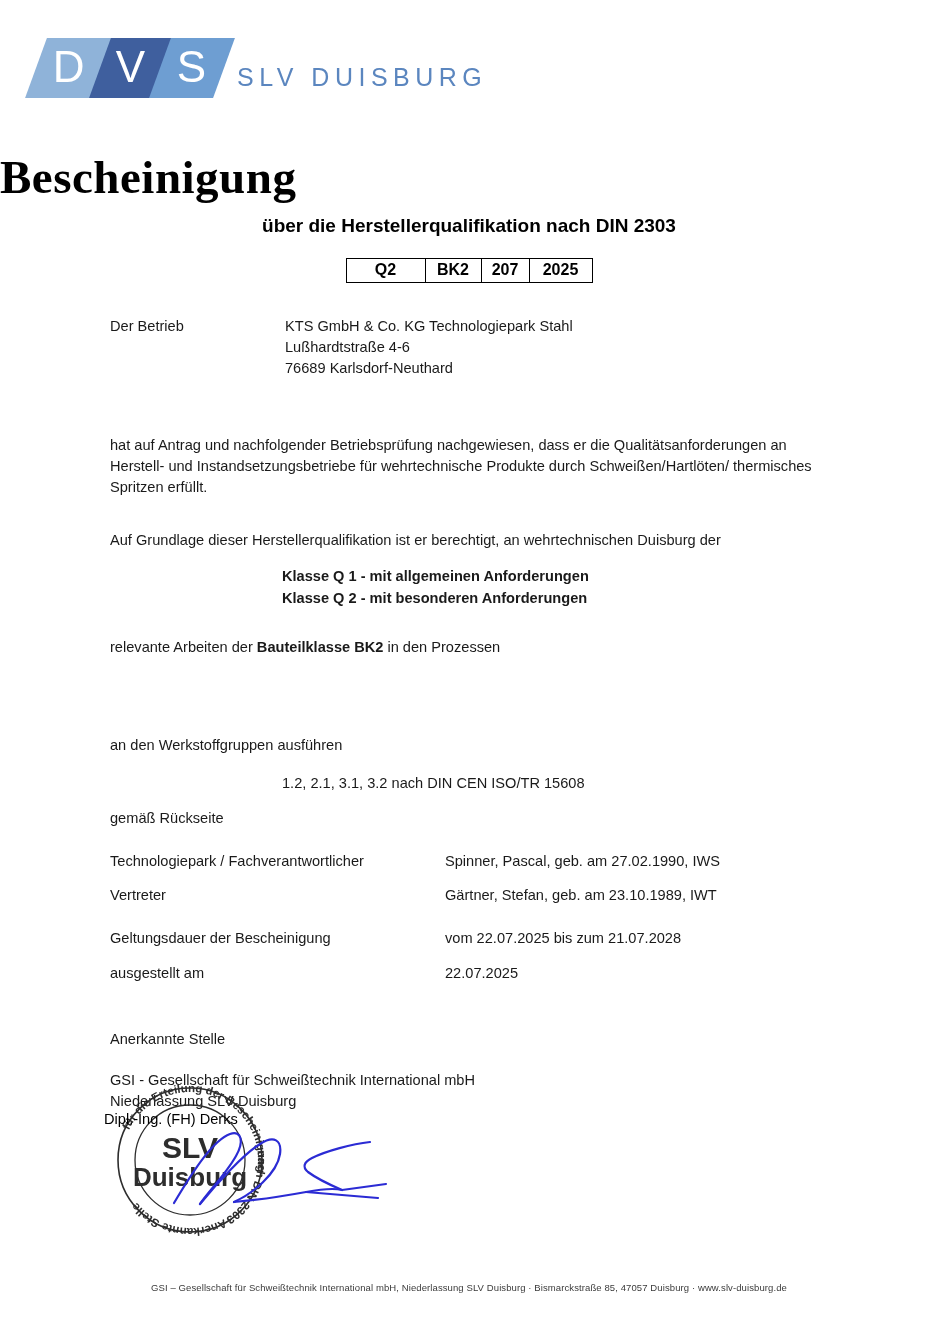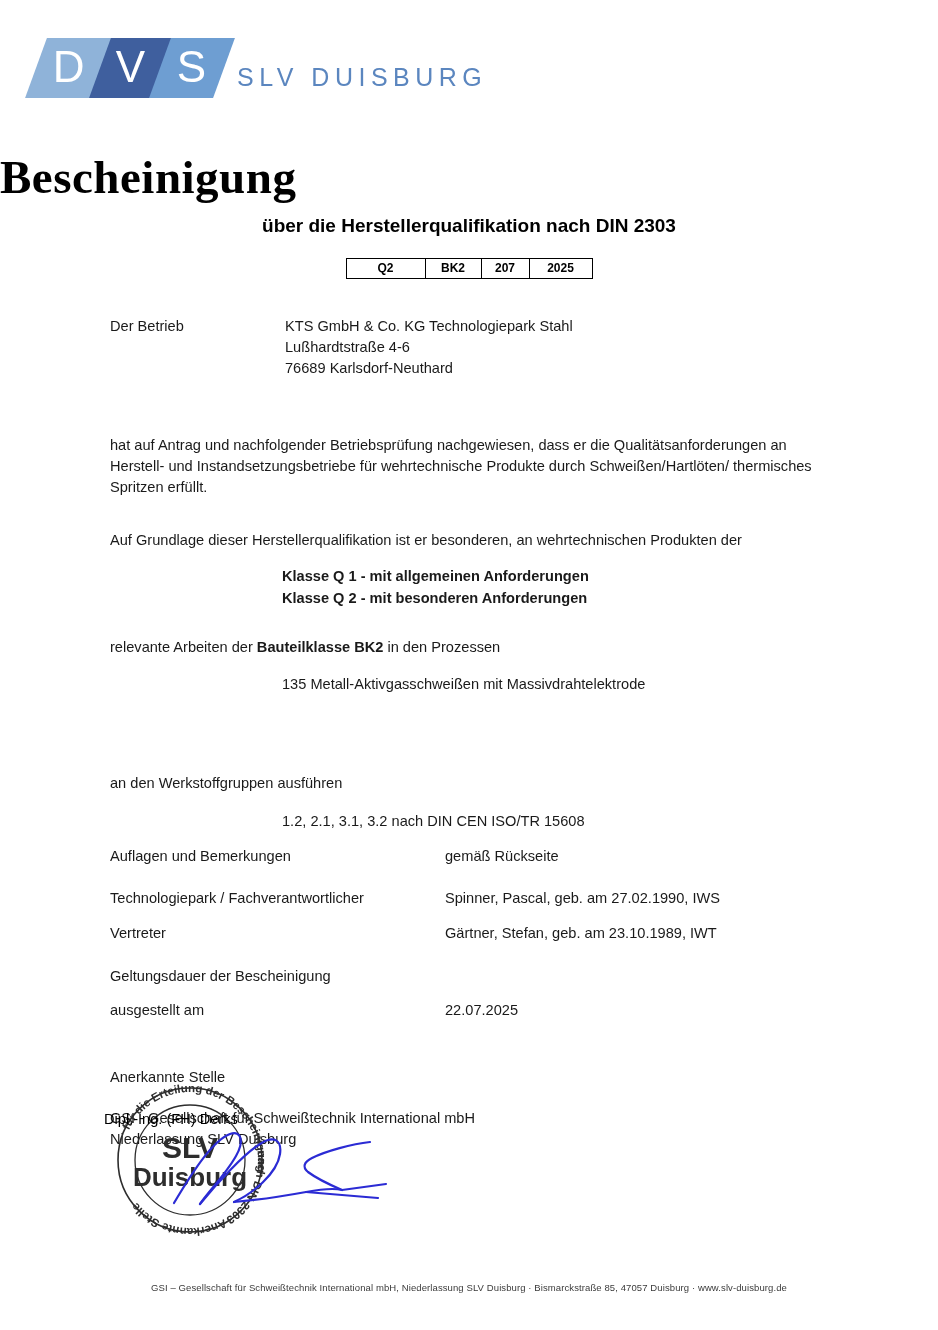--- a/index.html
+++ b/index.html
@@ -95,21 +95,21 @@
     top: 258px;
     display: flex;
     justify-content: center;
   }
   .code-table {
     border-collapse: collapse;
     border: 1.5px solid #000;
   }
   .code-table td {
     border: 1px solid #000;
-    font-size: 12px;
+    font-size: 16px;
     font-weight: bold;
     text-align: center;
     padding: 2px 0 3px 0;
     color: #000;
   }
   .cell-q  { width: 78px; }
   .cell-bk { width: 55px; }
   .cell-no { width: 47px; }
   .cell-yr { width: 62px; }
 
@@ -258,52 +258,51 @@
     <div class="lbl">Der Betrieb</div>
     <div class="company-lines">
       <div>KTS GmbH &amp; Co. KG Technologiepark Stahl</div>
       <div>Lußhardtstraße 4-6</div>
       <div>76689 Karlsdorf-Neuthard</div>
     </div>
   </div>
 
   <div class="para">hat auf Antrag und nachfolgender Betriebsprüfung nachgewiesen, dass er die Qualitätsanforderungen an Herstell- und Instandsetzungsbetriebe für wehrtechnische Produkte durch Schweißen/Hartlöten/ thermisches Spritzen erfüllt.</div>
 
-  <div class="para-2">Auf Grundlage dieser Herstellerqualifikation ist er besonderen, an wehrtechnischen Produkten der</div>
+  <div class="para-2">Auf Grundlage dieser Herstellerqualifikation ist er berechtigt, an wehrtechnischen Duisburg der</div>
 
   <div class="klassen">
     <div>Klasse Q 1 - mit allgemeinen Anforderungen</div>
     <div>Klasse Q 2 - mit besonderen Anforderungen</div>
   </div>
 
   <div class="bauteil"><span>relevante Arbeiten der </span><b>Bauteilklasse BK2</b><span> in den Prozessen</span></div>
 
-  <div class="prozess">135 Metall-Aktivgasschweißen mit Massivdrahtelektrode</div>
 
   <div class="werkstoff">an den Werkstoffgruppen ausführen</div>
   <div class="werkstoff-val">1.2, 2.1, 3.1, 3.2 nach DIN CEN ISO/TR 15608</div>
 
   <div class="kv-rows">
     <div class="kv">
-      <div class="k">Auflagen und Bemerkungen</div>
       <div class="v">gemäß Rückseite</div>
     </div>
     <div class="kv gap">
       <div class="k">Technologiepark / Fachverantwortlicher</div>
       <div class="v">Spinner, Pascal, geb. am 27.02.1990, IWS</div>
     </div>
     <div class="kv">
       <div class="k">Vertreter</div>
       <div class="v">Gärtner, Stefan, geb. am 23.10.1989, IWT</div>
     </div>
   </div>
 
   <div class="kv-rows">
     <div class="kv gap">
       <div class="k">Geltungsdauer der Bescheinigung</div>
+      <div class="v">vom 22.07.2025 bis zum 21.07.2028</div>
     </div>
     <div class="kv">
       <div class="k">ausgestellt am</div>
       <div class="v">22.07.2025</div>
     </div>
   </div>
 
   <div class="anerkannt">Anerkannte Stelle</div>
   <div class="body-gsi">
     <div>GSI - Gesellschaft für Schweißtechnik International mbH</div>

